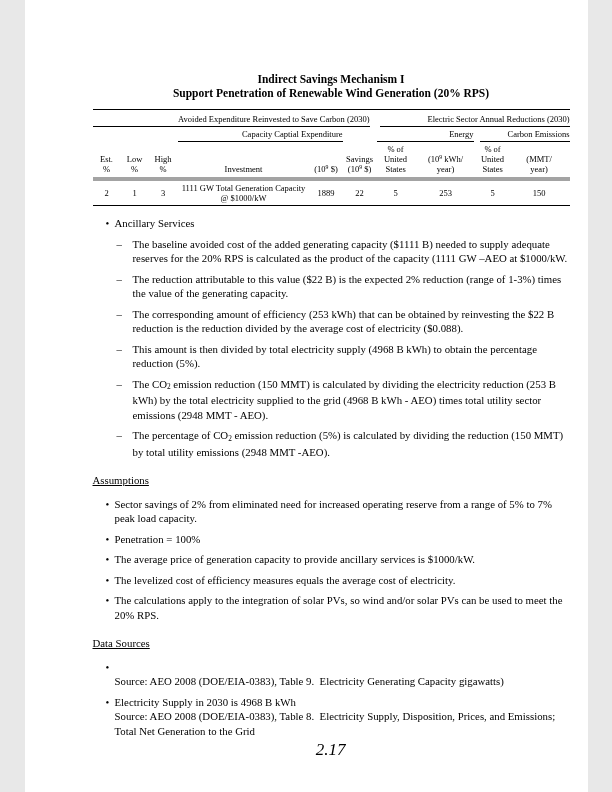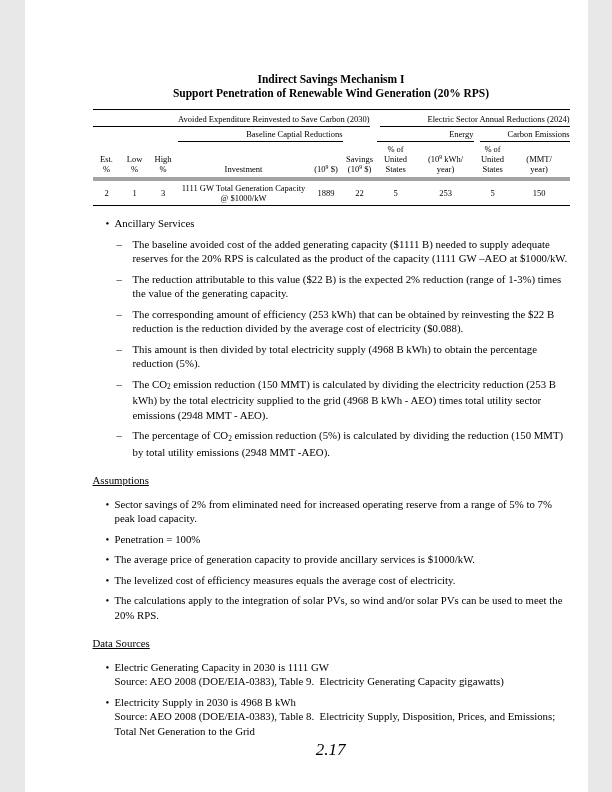--- a/index.html
+++ b/index.html
@@ -69,27 +69,27 @@
           <col style="width:62px">
           <col style="width:32px">
           <col style="width:61px">
       </colgroup>
       <tbody>
           <tr class="grp">
         <th colspan="6" class="gl">
           <div class="grule">Avoided Expenditure Reinvested to Save Carbon (2030)</div>
         </th>
         <th colspan="4" class="gr">
-          <div class="grule">Electric Sector Annual Reductions (2024)</div>
+          <div class="grule">Electric Sector Annual Reductions (2030)</div>
         </th>
       </tr>
       <tr class="span2">
         <th colspan="3"></th>
         <th colspan="2">
-          <div class="grule">Baseline Captial Reductions</div>
+          <div class="grule">Capacity Captial Expenditure</div>
         </th>
         <th></th>
         <th colspan="2" class="en">
           <div class="grule">Energy</div>
         </th>
         <th colspan="2" class="ca">
           <div class="grule">Carbon Emissions</div>
         </th>
       </tr>
       <tr class="colhead">
@@ -181,21 +181,21 @@
       <div class="brow">
         <span class="mk">•</span>
         <span class="tx">The calculations apply to the integration of solar PVs, so wind and/or solar PVs can be used to meet the 20% RPS.</span>
       </div>
 
       <div class="heading">Data Sources</div>
 
       <div class="brow">
         <span class="mk">•</span>
         <span class="tx">
-          <span>Electric Generating Capacity in 2030 is 1111 GW</span><br>
+          <br>
           <span class="src">Source: AEO 2008 (DOE/EIA-0383), Table 9.&nbsp; Electricity Generating Capacity gigawatts)</span>
         </span>
       </div>
       <div class="brow">
         <span class="mk">•</span>
         <span class="tx">
           <span>Electricity Supply in 2030 is 4968 B kWh</span><br>
           <span class="src">Source: AEO 2008 (DOE/EIA-0383), Table 8.&nbsp; Electricity Supply, Disposition, Prices, and Emissions; Total Net Generation to the Grid</span>
         </span>
       </div>

